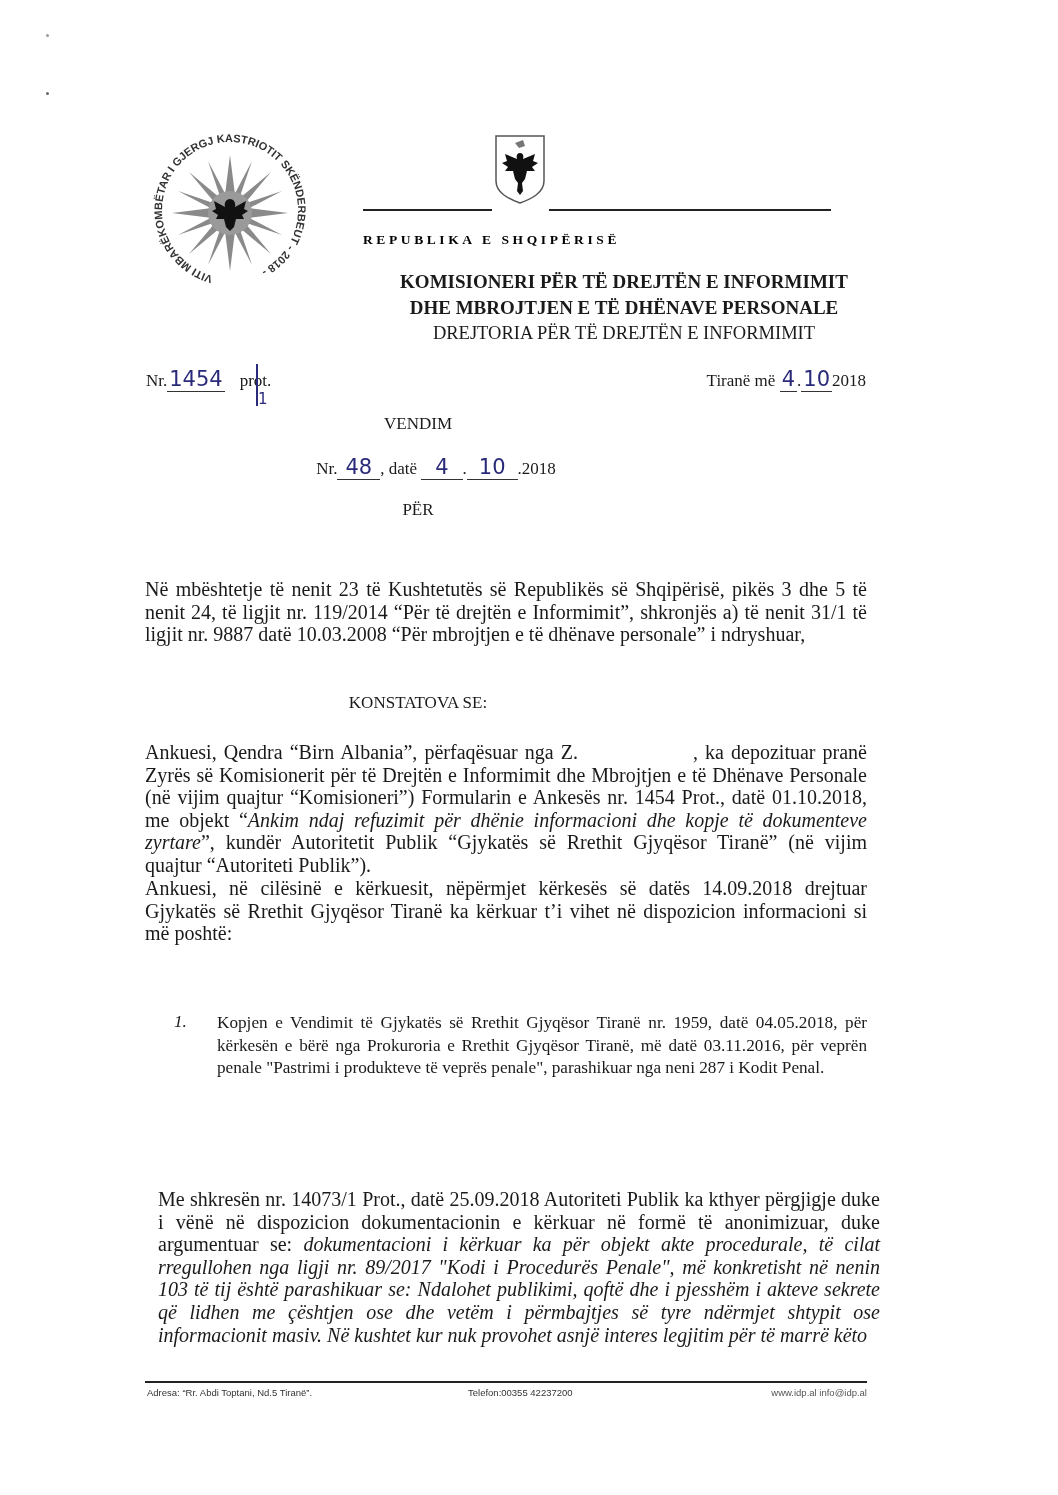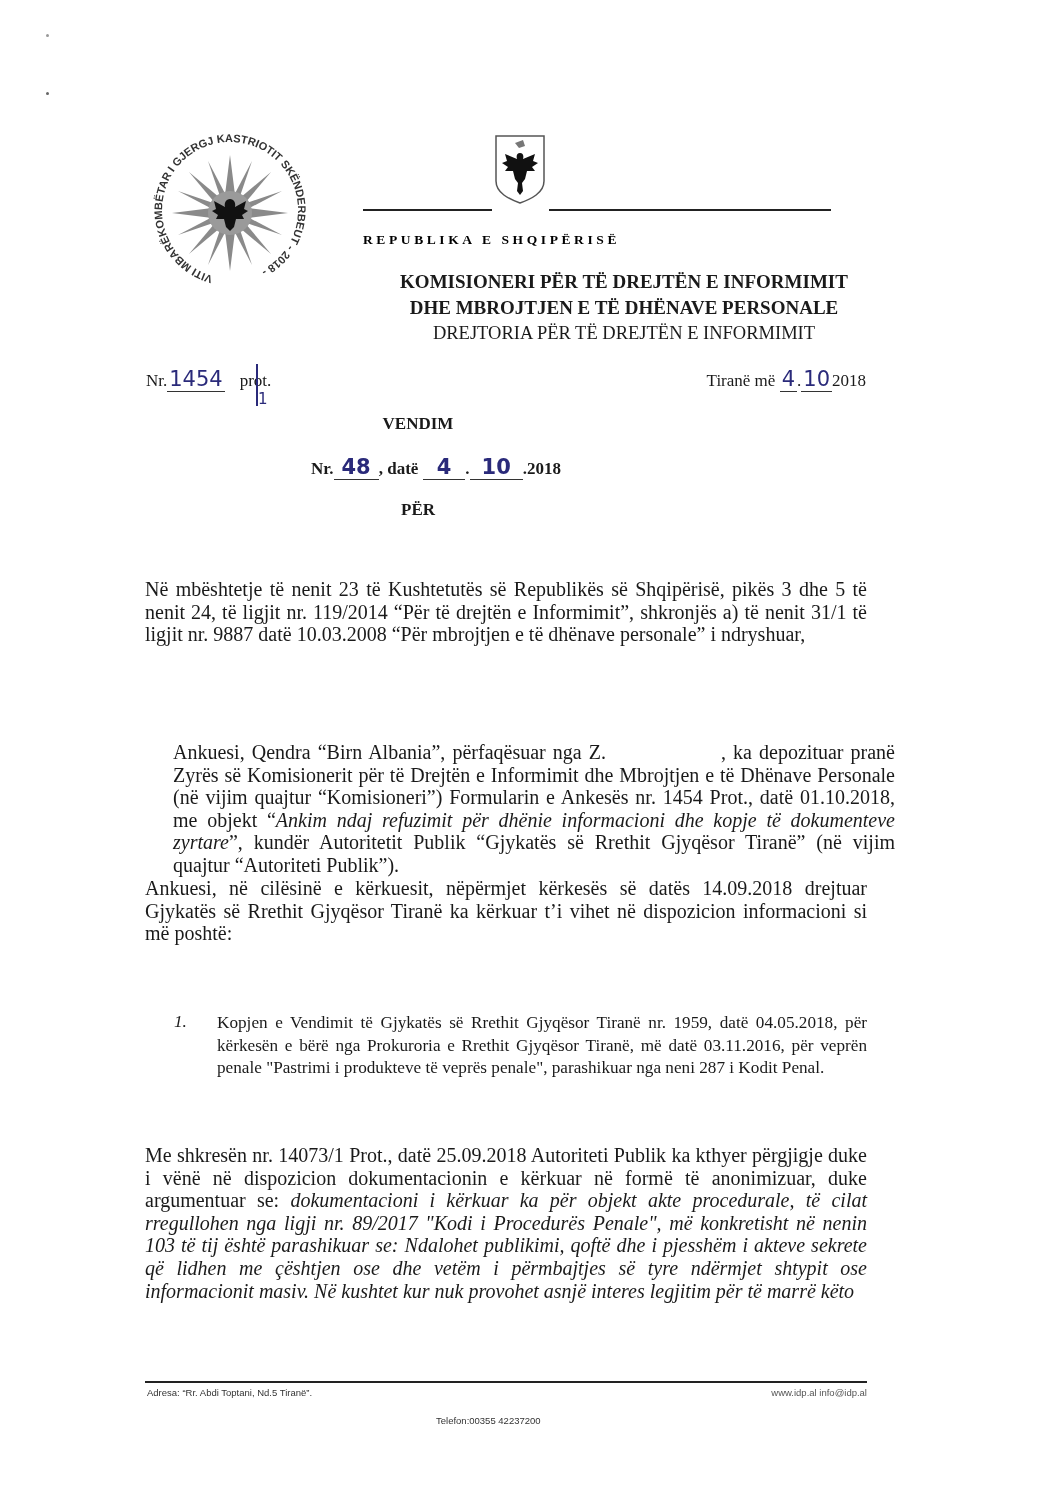--- a/index.html
+++ b/index.html
@@ -20,45 +20,45 @@
   .inst-3 { top: 323px; font-size: 18.5px; left: 95px; }
 
   
   .proto { position: absolute; left: 146px; top: 367px; font-size: 17px; }
   .hand { font-family: "DejaVu Sans", sans-serif; color: #2a2a7a; font-size: 21px; }
   .hand-u { border-bottom: 1.5px solid #333; padding: 0 2px; }
   .proto-sub { position: absolute; left: 258px; top: 390px; color: #2a2a7a; font-family: "DejaVu Sans", sans-serif; font-size: 15px; }
   .proto-bar { position: absolute; left: 256px; top: 364px; width: 2px; height: 42px; background: #2a2a7a; }
   .tirane { position: absolute; right: 192px; top: 367px; font-size: 17px; }
 
-  .center { position: absolute; left: 0; width: 836px; text-align: center; font-weight: bold; }
+  .center { position: absolute; left: 0; width: 836px; text-align: center; font-weight: normal; }
   .vendim { top: 414px; font-size: 17px; }
   .nrdate { top: 455px; font-size: 17px; left: 18px; }
   .per { top: 500px; font-size: 17px; }
   .urdh { top: 542px; font-size: 17px; }
   .konst { top: 693px; font-size: 17px; }
 
   
   .para { position: absolute; left: 145px; width: 722px; font-size: 20px; line-height: 22.6px;
           text-align: justify; }
   .p1 { top: 578px; }
-  .p2 { top: 741px; margin-left: 28px; }
+  .p2 { top: 741px; }
   .p3 { top: 877px; }
   .item { position: absolute; left: 217px; width: 650px; top: 1012px; font-size: 17.2px; line-height: 22.6px;
           text-align: justify; }
   .item-num { position: absolute; left: 174px; top: 1012px; font-size: 17.2px; font-style: italic; }
-  .p4 { top: 1144px; }
+  .p4 { top: 1188px; margin-left: 13px; }
   em { font-style: italic; }
   .blank { display: inline-block; width: 115px; }
 
   
   .foot-line { position: absolute; left: 145px; top: 1381px; width: 722px; height: 2px; background: #222; }
   .foot { position: absolute; top: 1387px; font-family: "Liberation Sans", sans-serif; font-size: 9.5px; color: #333; text-align: center; }
   .foot-addr { left: 147px; }
-  .foot-tel { left: 436px; margin-top: 28px; }
+  .foot-tel { left: 468px; }
   .foot-web { right: 191px; color: #555; }
 </style>
 </head>
 <body>
 
 <div class="page">
 
   <div class="speck" style="left:46px;top:34px;"></div>
   <div class="speck" style="left:46px;top:92px;background:#666;"></div>
 
@@ -119,20 +119,21 @@
   </div>
 
   <div class="center vendim">VENDIM</div>
   <div class="center nrdate">
     <span>Nr.</span><span class="hand hand-u" style="padding:0 8px">48</span><span>, datë</span>
     <span class="hand hand-u" style="padding:0 14px">4</span>.<span class="hand hand-u" style="padding:0 12px">10</span><span>.2018</span>
   </div>
   <div class="center per">PËR</div>
 
   <div class="para p1">Në mbështetje të nenit 23 të Kushtetutës së Republikës së Shqipërisë, pikës 3 dhe 5 të nenit 24, të ligjit nr. 119/2014 “Për të drejtën e Informimit”, shkronjës a) të nenit 31/1 të ligjit nr. 9887 datë 10.03.2008 “Për mbrojtjen e të dhënave personale” i ndryshuar,</div>
+  <div class="center konst">KONSTATOVA SE:</div>
 
   <div class="para p2">
     <span>Ankuesi, Qendra “Birn Albania”, përfaqësuar nga Z.</span><span class="blank"></span><span>, ka depozituar pranë Zyrës së Komisionerit për të Drejtën e Informimit dhe Mbrojtjen e të Dhënave Personale (në vijim quajtur “Komisioneri”) Formularin e Ankesës nr. 1454 Prot., datë 01.10.2018, me objekt “</span><em>Ankim ndaj refuzimit për dhënie informacioni dhe kopje të dokumenteve zyrtare</em><span>”, kundër Autoritetit Publik “Gjykatës së Rrethit Gjyqësor Tiranë” (në vijim quajtur “Autoriteti Publik”).</span>
   </div>
 
   <div class="para p3">Ankuesi, në cilësinë e kërkuesit, nëpërmjet kërkesës së datës 14.09.2018 drejtuar Gjykatës së Rrethit Gjyqësor Tiranë ka kërkuar t’i vihet në dispozicion informacioni si më poshtë:</div>
 
   <div class="item-num">1.</div>
   <div class="item">Kopjen e Vendimit të Gjykatës së Rrethit Gjyqësor Tiranë nr. 1959, datë 04.05.2018, për kërkesën e bërë nga Prokuroria e Rrethit Gjyqësor Tiranë, më datë 03.11.2016, për veprën penale "Pastrimi i produkteve të veprës penale", parashikuar nga neni 287 i Kodit Penal.</div>
 

